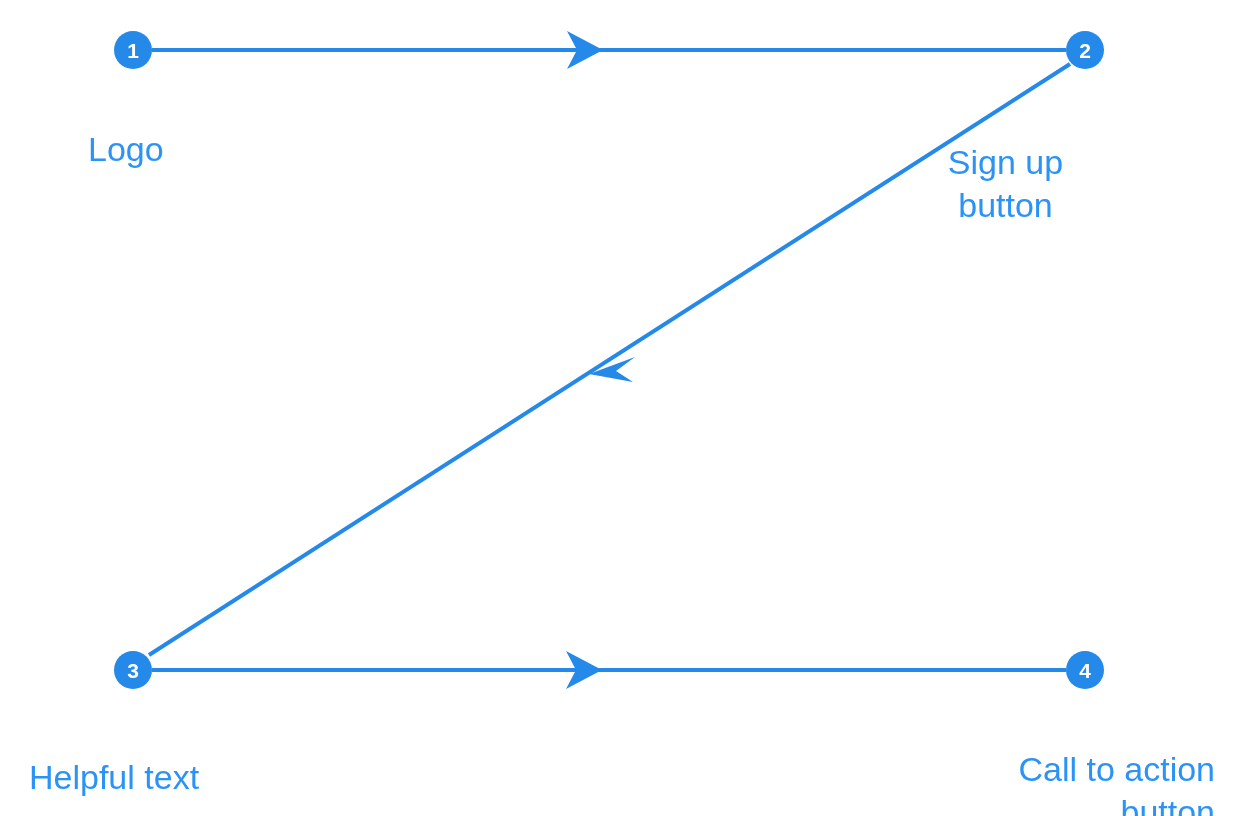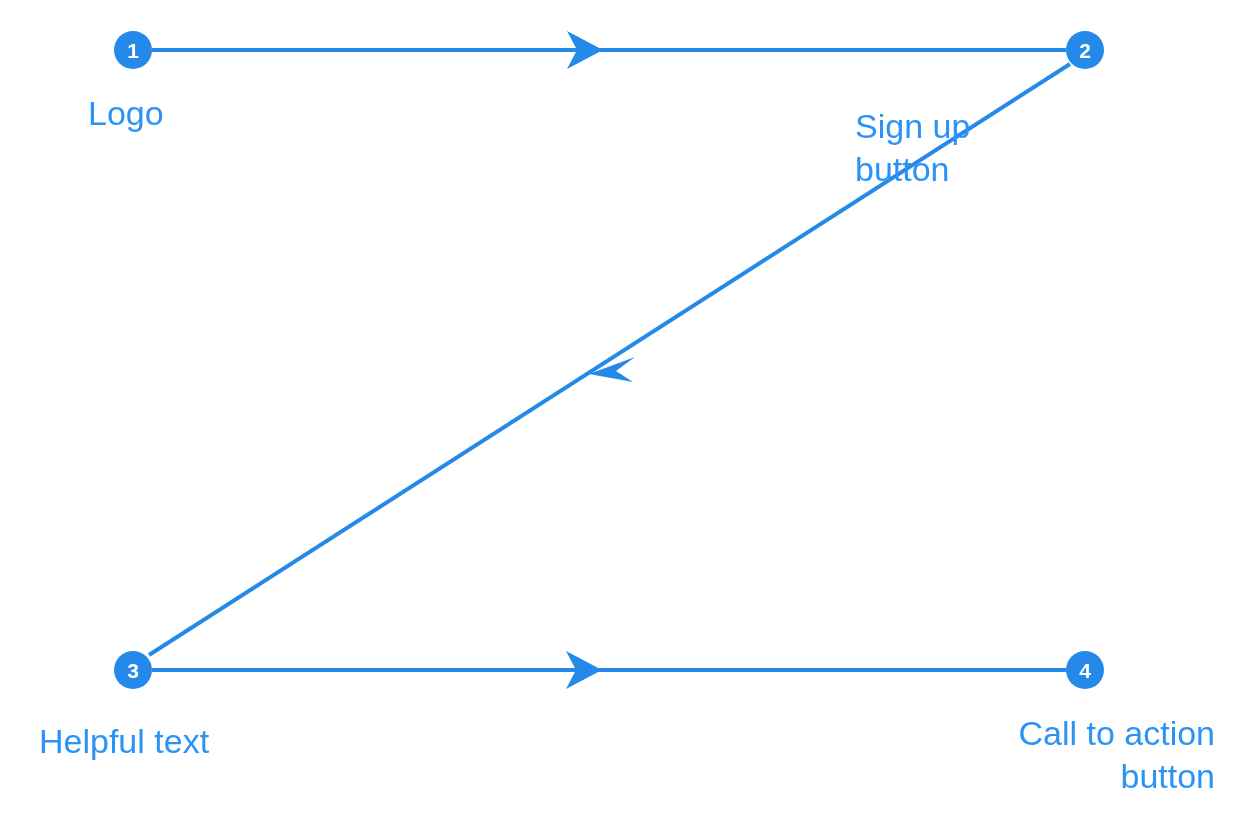--- a/index.html
+++ b/index.html
@@ -48,23 +48,24 @@
   }
   .label {
     position: absolute;
     color: #2b93f5;
     font-family: "Liberation Sans", sans-serif;
     font-size: 34px;
     font-weight: 400;
     line-height: 1.26;
     white-space: pre-line;
     z-index: 2;
+    margin-top: 36px;
   }
   .label.align-left   { text-align: left; }
-  .label.align-right  { text-align: left; }
+  .label.align-right  { text-align: center; }
   .label.align-center { text-align: center; }
 </style>
 </head>
 <body>
 
 <div id="canvas" style="background: rgb(255, 255, 255);">
 
   <svg id="wires" viewBox="0 0 1240 816" width="1240" height="816" xmlns="http://www.w3.org/2000/svg">
 
     <line x1="152" y1="50" x2="1066" y2="50" stroke="#2489e8" stroke-width="4" stroke-linecap="butt"></line>
@@ -92,18 +93,18 @@
   <div class="node" style="left: 1066px; top: 651px; background: rgb(36, 137, 232); color: rgb(255, 255, 255);">
     <span>4</span>
   </div>
 
   <div class="label align-left" style="left: 88px; top: 92px; width: 260px; color: rgb(43, 147, 245);">Logo</div>
 
   <div class="label align-right" style="left: 855px; top: 105px; width: 301px; color: rgb(43, 147, 245);">Sign up
 button</div>
 
 
-  <div class="label align-left" style="left: 39px; top: 720px; width: 320px; color: rgb(43, 147, 245);">Helpful text</div>
+  <div class="label align-left" style="left: 29px; top: 720px; width: 320px; color: rgb(43, 147, 245);">Helpful text</div>
 
   <div class="label align-center" style="left: 965px; top: 712px; width: 250px; color: rgb(43, 147, 245); text-align: right;">Call to action
 button</div>
 
 </div>
 
 </body></html>

